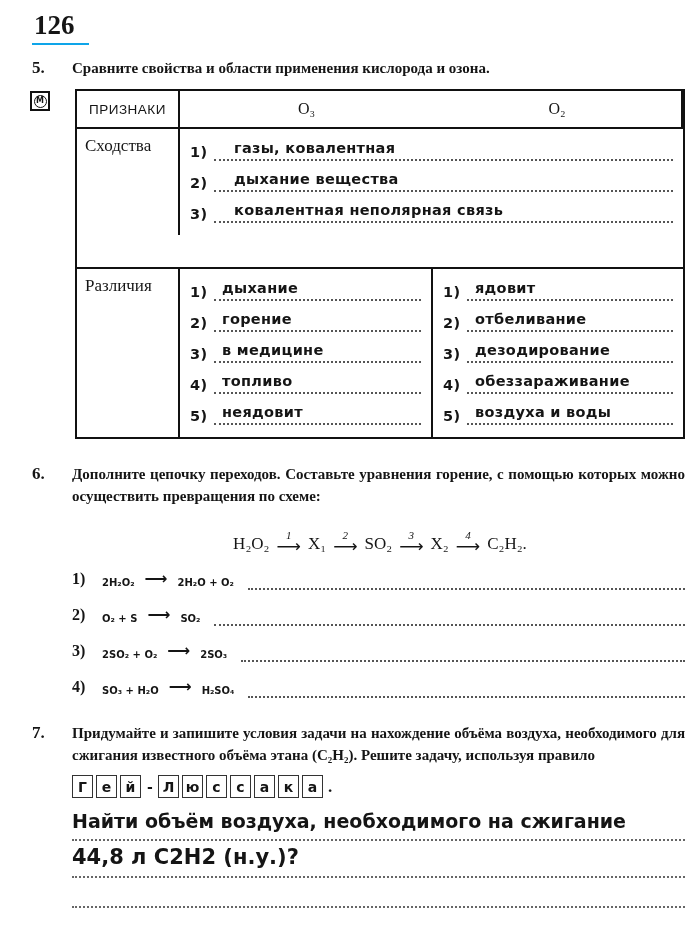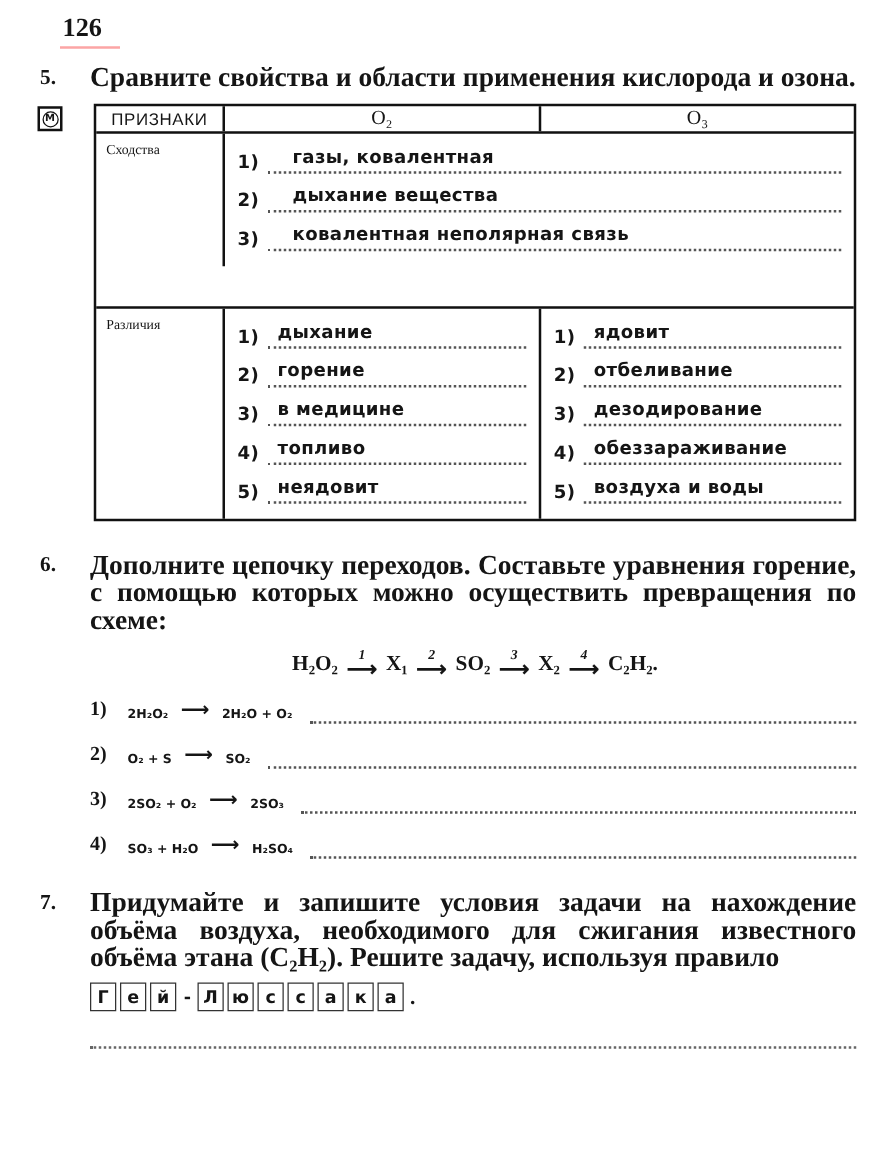--- a/index.html
+++ b/index.html
@@ -9,41 +9,40 @@
     color: #151515;
     font-family: "Liberation Serif", serif;
     overflow: hidden;
   }
   .content { padding: 10px 15px 0 32px; position: relative; }
 
   
   .pagenum-wrap { margin-bottom: 12px; }
   .pagenum {
     display: inline-block;
-    font-size: 21px;
+    font-size: 27px;
     font-weight: 700;
     padding: 0 14px 2px 2px;
-    border-bottom: 2px solid #fca5a5;
-    margin-left: 16px;
+    border-bottom: 2px solid #0ea5e9;
   }
 
   
   .task { position: relative; }
   .task-head { display: flex; align-items: flex-start; }
   .task-num {
     width: 40px;
     flex: 0 0 40px;
     font-weight: 700;
     font-size: 17px;
     line-height: 22px;
   }
   .task-text {
     flex: 1;
     font-weight: 700;
-    font-size: 22px;
+    font-size: 15px;
     line-height: 22px;
     text-align: justify;
   }
 
   
   .m-icon {
     position: absolute;
     left: -2px;
     top: 34px;
     width: 20px; height: 20px;
@@ -60,28 +59,28 @@
   }
 
   
   .tbl {
     margin: 10px 0 0 43px;
     width: 610px;
     border: 2px solid #111;
   }
   .tbl-row { display: grid; }
   .tbl-row + .tbl-row { border-top: 2px solid #111; }
-  .tbl-header { grid-template-columns: 103px 253px 1fr; height: 20px; }
+  .tbl-header { grid-template-columns: 103px 253px 1fr; height: 36px; }
   .tbl-sim    { grid-template-columns: 103px 1fr; }
   .tbl-diff   { grid-template-columns: 103px 253px 1fr; margin-top: 32px; }
   .cell { min-width: 0; }
   .c-label {
     border-right: 2px solid #111;
     padding: 7px 6px 4px 8px;
-    font-size: 11px;
+    font-size: 17px;
   }
   .h-cell {
     display: flex; align-items: center; justify-content: center;
     font-size: 16px;
   }
   .h-first {
     font-family: "Liberation Sans", sans-serif;
     font-size: 13.5px;
     letter-spacing: 0.5px;
   }
@@ -113,27 +112,27 @@
   .hand {
     font-family: "DejaVu Sans", sans-serif;
     font-weight: 700;
     font-size: 14.5px;
     letter-spacing: 0.3px;
   }
 
   
   .t6 { margin-top: 24px; }
   .scheme {
-    margin: 12px 0 2px 43px;
+    margin: 23px 0 2px 43px;
     width: 610px;
     display: flex;
-    align-items: center;
+    align-items: flex-end;
     justify-content: center;
     font-size: 17px;
-    font-weight: 700;
+    font-weight: 400;
   }
   .sch-formula { padding: 0 2px; }
   .sch-step {
     display: inline-flex;
     flex-direction: column;
     align-items: center;
     margin: 0 5px;
   }
   .sch-num { font-size: 11px; line-height: 10px; font-style: italic; }
   .sch-arrow { font-size: 17px; line-height: 14px; }
@@ -221,22 +220,22 @@
     </div>
 
     <div class="m-icon">
       <span class="circ">М</span>
     </div>
 
     <div class="tbl">
 
       <div class="tbl-row tbl-header">
         <div class="cell c-label h-cell h-first bdr" style="border-right:2px solid #111; padding:0;">ПРИЗНАКИ</div>
+        <div class="cell h-cell">O₃</div>
         <div class="cell h-cell bdr">O₂</div>
-        <div class="cell h-cell">O₃</div>
       </div>
 
       <div class="tbl-row tbl-sim">
         <div class="cell c-label">Сходства</div>
         <div class="cell c-content">
           <div class="ans-row">
             <span class="ans-num hand">1)</span>
             <span class="blank"><span class="hand">газы, ковалентная</span></span>
           </div>
           <div class="ans-row">
@@ -374,17 +373,19 @@
       <span class="lbox">Л</span>
       <span class="lbox">ю</span>
       <span class="lbox">с</span>
       <span class="lbox">с</span>
       <span class="lbox">а</span>
       <span class="lbox">к</span>
       <span class="lbox">а</span>
       <span class="box-period">.</span>
     </div>
 
+    <div class="ans-big ans-big-1">Найти объём воздуха, необходимого на сжигание</div>
+    <div class="ans-big ans-big-2">44,8 л С2Н2 (н.у.)?</div>
 
     <div class="final-line"></div>
   </div>
 
 </div>
 
 </body></html>

